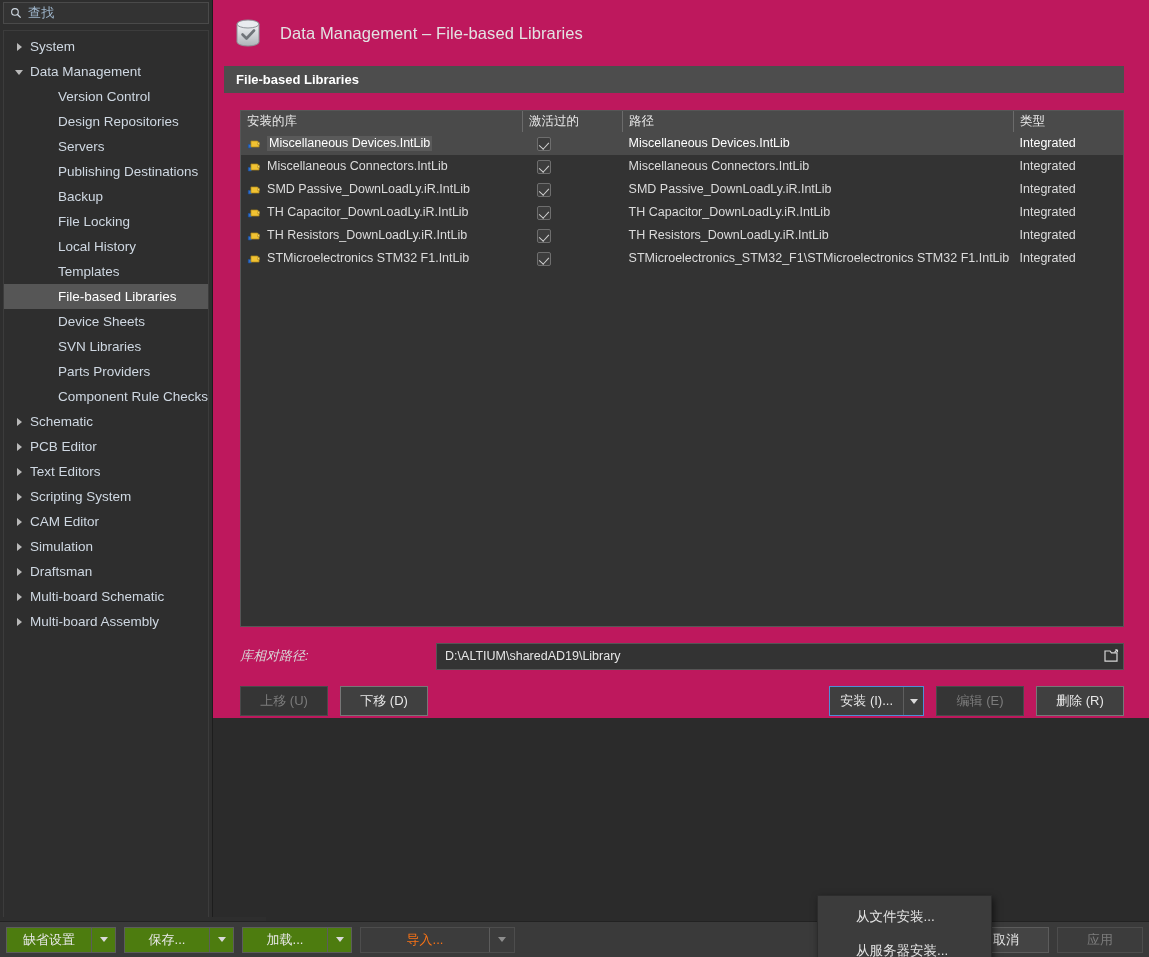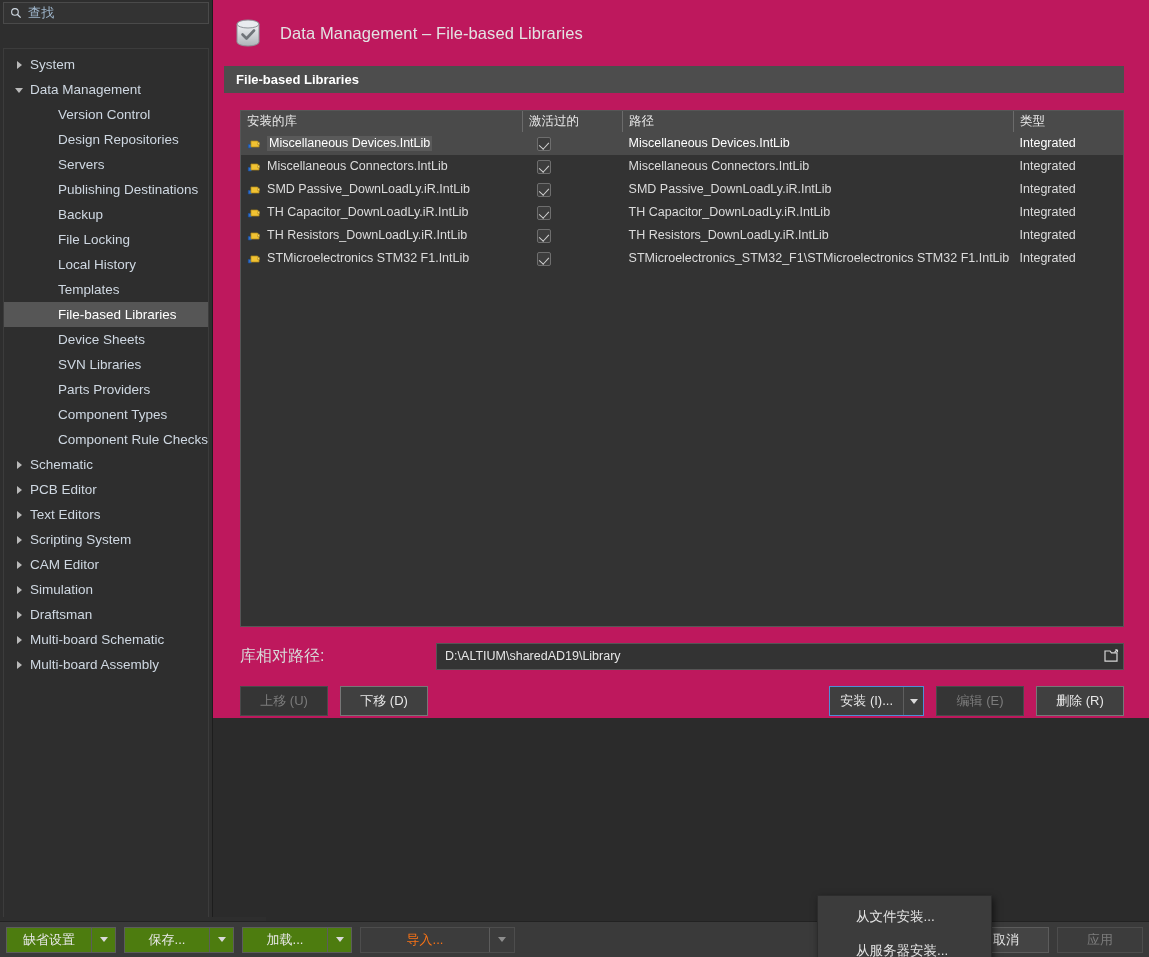--- a/index.html
+++ b/index.html
@@ -11,21 +11,20 @@
   }
   #root { position: relative; width: 1149px; height: 957px; display: flex; }
 
   
   .sidebar {
     width: 266px; height: 957px;
     background: #2e2e2e;
     border-right: 1px solid #1d1d1d;
     display: flex; flex-direction: column;
     position: relative;
-    gap: 18px;
   }
   .search-box {
     margin: 2px 3px 6px 3px;
     height: 22px;
     background: #333333;
     border: 1px solid #4a4a4a;
     display: flex; align-items: center;
     padding: 0 6px;
     flex: none;
   }
@@ -168,21 +167,21 @@
   }
   .c-act { text-align: left; padding-left: 0 !important; }
   .c-act-inner { display: flex; justify-content: flex-start; padding-left: 14px; }
 
   
   .rel-path-row {
     height: 30px; margin-top: 14px;
     display: flex; align-items: center;
     flex: none;
   }
-  .rel-path-label { font-size: 16px; color: #d8d8d8; width: 196px; }
+  .rel-path-label { font-size: 13px; color: #d8d8d8; width: 196px; font-style: italic; }
   .path-input {
     flex: 1 1 auto; height: 27px;
     background: #333333;
     border: 1px solid #555555;
     display: flex; align-items: center;
     padding: 0 4px 0 8px;
   }
   .path-value { flex: 1 1 auto; font-size: 12.5px; color: #e6e6e6; }
   .folder-icon { width: 16px; height: 16px; flex: none; }
 
@@ -344,23 +343,20 @@
           <span class="tree-label">File-based Libraries</span>
         </div>
         <div class="tree-row level1">
           <span class="tree-label">Device Sheets</span>
         </div>
         <div class="tree-row level1">
           <span class="tree-label">SVN Libraries</span>
         </div>
         <div class="tree-row level1">
           <span class="tree-label">Parts Providers</span>
-        </div>
-        <div class="tree-row level1">
-          <span class="tree-label">Component Types</span>
         </div>
         <div class="tree-row level1">
           <span class="tree-label">Component Rule Checks</span>
         </div>
         <div class="tree-row level0">
           <span class="arrow collapsed"></span>
           <span class="tree-label">Schematic</span>
         </div>
         <div class="tree-row level0">
           <span class="arrow collapsed"></span>

